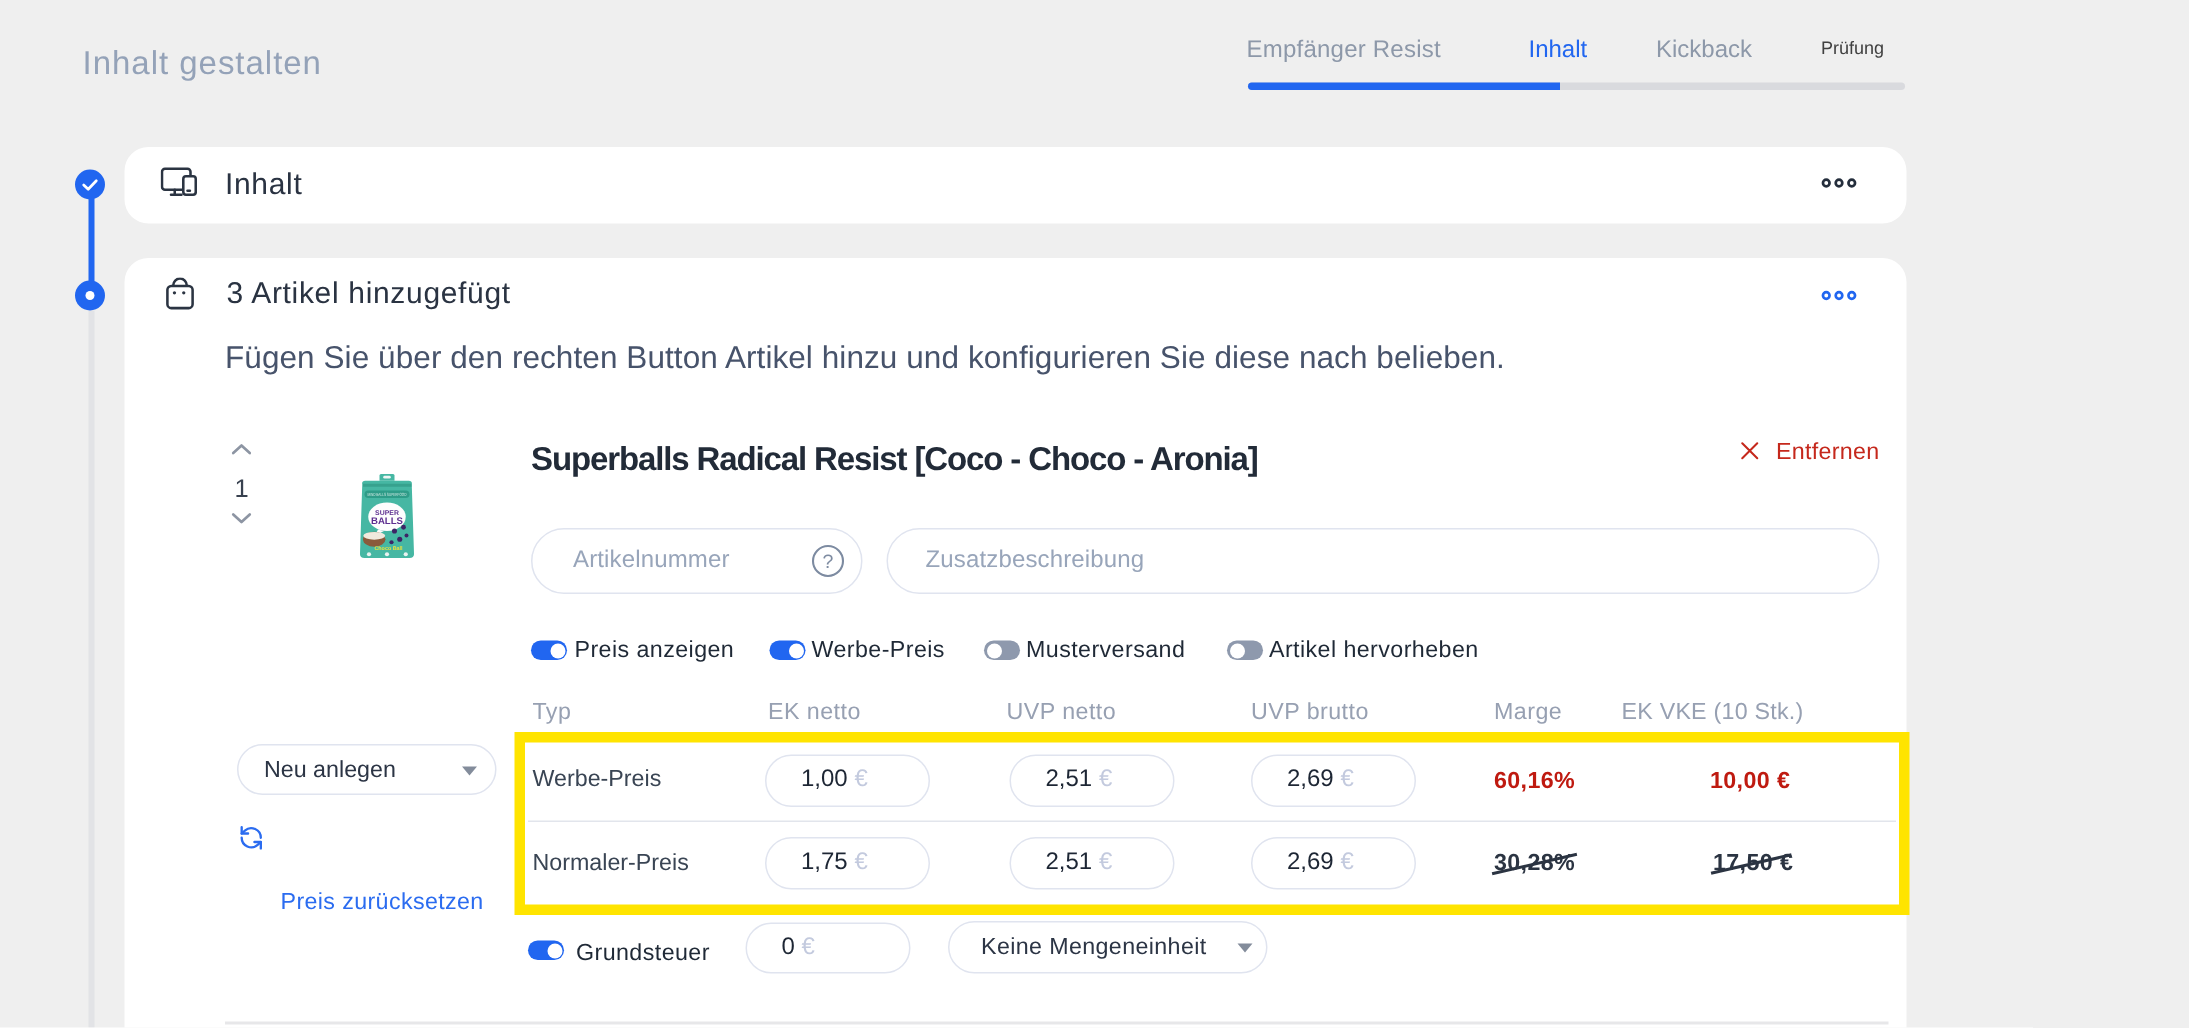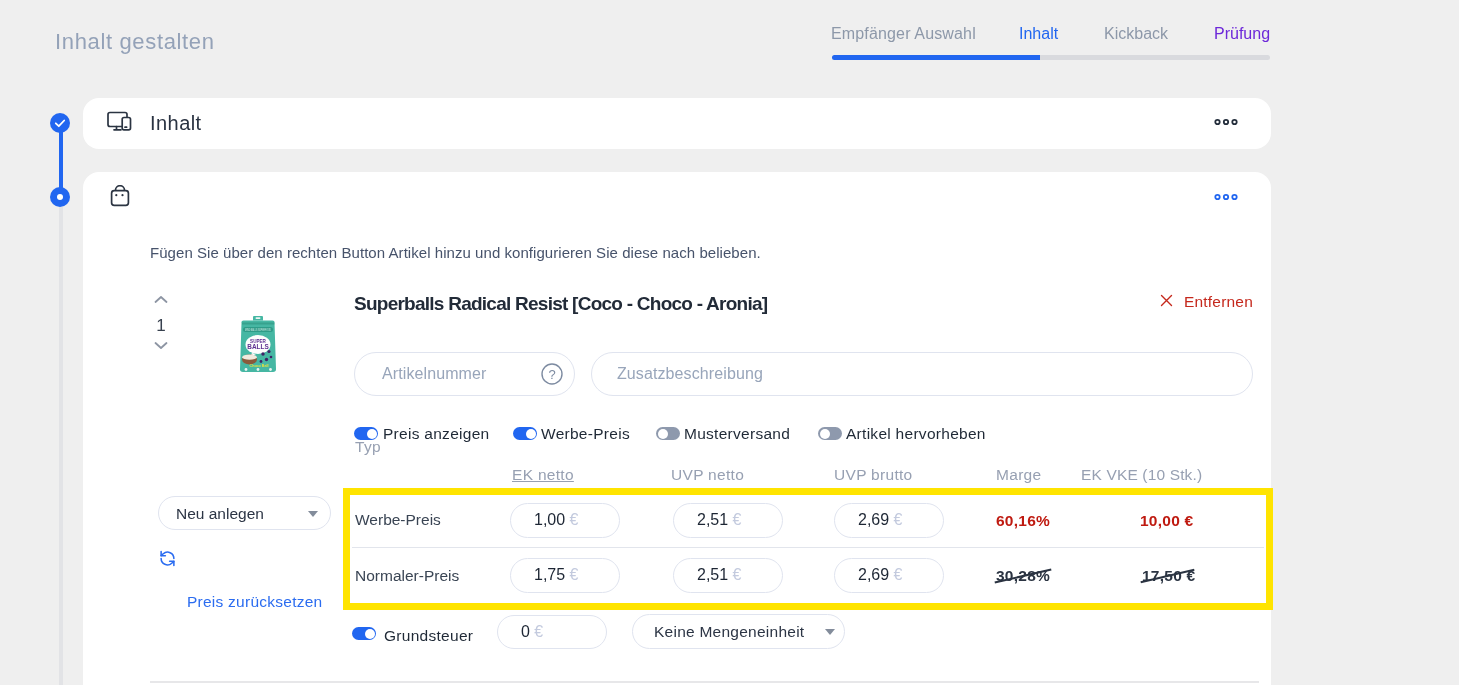--- a/index.html
+++ b/index.html
@@ -21,24 +21,24 @@
   .redv { position:absolute; font-size:15.5px; font-weight:700; letter-spacing:0.25px; color:#bf1a10; white-space:nowrap; }
   .strikev { position:absolute; font-size:15.5px; font-weight:700; letter-spacing:0.25px; color:#2b3442; white-space:nowrap; }
   .strike-line { position:absolute; background:#2b3442; height:2px; }
 </style>
 </head>
 <body>
 <div id="page">
 
   <div class="abs" style="left:55px;top:29px;font-size:22px;letter-spacing:0.65px;color:#94a2b8;">Inhalt gestalten</div>
 
-  <div class="abs" style="left:831px;top:25px;font-size:16px;letter-spacing:0.15px;color:#8d98a9;">Empfänger Auswahl</div>
+  <div class="abs" style="left:831px;top:25px;font-size:16px;letter-spacing:0.15px;color:#8d98a9;">Empfänger Resist</div>
   <div class="abs" style="left:1019px;top:25px;font-size:16px;color:#2166f0;">Inhalt</div>
   <div class="abs" style="left:1104px;top:25px;font-size:16px;color:#8d98a9;">Kickback</div>
-  <div class="abs" style="left:1214px;top:25px;font-size:16px;color:#6d28d9;">Prüfung</div>
+  <div class="abs" style="left:1214px;top:25px;font-size:12px;color:#404040;">Prüfung</div>
   <div class="abs" style="left:832px;top:55px;width:438px;height:5px;background:#d9dade;border-radius:3px;"></div>
   <div class="abs" style="left:832px;top:55px;width:208px;height:5px;background:#2166f0;border-radius:3px 0 0 3px;"></div>
 
   <div class="abs" style="left:58.5px;top:123px;width:4px;height:74px;background:#2166f0;"></div>
   <div class="abs" style="left:58.5px;top:207px;width:4px;height:478px;background:#e2e3e6;"></div>
   <div class="abs" style="left:50px;top:113px;width:20px;height:20px;border-radius:50%;background:#2166f0;">
     <svg width="20" height="20" viewBox="0 0 20 20" style="position:absolute;left:0;top:0;">
       <polyline points="5.8,10.3 8.8,13.2 14.2,7.5" fill="none" stroke="#fff" stroke-width="1.8" stroke-linecap="round" stroke-linejoin="round"></polyline>
     </svg>
   </div>
@@ -63,26 +63,27 @@
 
   <div class="card" style="top:172px;height:540px;"></div>
   <div class="abs" style="left:110px;top:185px;">
     <svg width="20" height="22" viewBox="0 0 20 22" fill="none">
       <path d="M5.5 6V5.2a4.5 4.5 0 0 1 9 0V6" stroke="#2b3442" stroke-width="1.7"></path>
       <rect x="1.6" y="5.6" width="16.8" height="14.8" rx="2.6" stroke="#2b3442" stroke-width="1.7"></rect>
       <circle cx="6.3" cy="10.2" r="1.1" fill="#2b3442"></circle>
       <circle cx="12.5" cy="10.2" r="1.1" fill="#2b3442"></circle>
     </svg>
   </div>
+  <div class="abs" style="left:151px;top:184.5px;font-size:20px;letter-spacing:0.45px;color:#2a3342;">3 Artikel hinzugefügt</div>
   <svg class="abs" style="left:1213px;top:192px;" width="27" height="10" viewBox="0 0 27 10">
     <circle cx="4.5" cy="5" r="2.2" fill="none" stroke="#2166f0" stroke-width="1.8"></circle>
     <circle cx="13" cy="5" r="2.2" fill="none" stroke="#2166f0" stroke-width="1.8"></circle>
     <circle cx="21.5" cy="5" r="2.2" fill="none" stroke="#2166f0" stroke-width="1.8"></circle>
   </svg>
-  <div class="abs" style="left:150px;top:244px;font-size:15px;letter-spacing:0.05px;color:#47536b;">Fügen Sie über den rechten Button Artikel hinzu und konfigurieren Sie diese nach belieben.</div>
+  <div class="abs" style="left:150px;top:227px;font-size:21px;letter-spacing:0.05px;color:#47536b;">Fügen Sie über den rechten Button Artikel hinzu und konfigurieren Sie diese nach belieben.</div>
 
   <svg class="abs" style="left:153px;top:294px;" width="16" height="11" viewBox="0 0 16 11">
     <polyline points="2.5,8 8,3 13.5,8" fill="none" stroke="#8d95a3" stroke-width="1.8" stroke-linecap="round" stroke-linejoin="round"></polyline>
   </svg>
   <div class="abs" style="left:148px;top:316px;width:26px;text-align:center;font-size:17px;color:#38414f;">1</div>
   <svg class="abs" style="left:153px;top:340px;" width="16" height="11" viewBox="0 0 16 11">
     <polyline points="2.5,3 8,8 13.5,3" fill="none" stroke="#8d95a3" stroke-width="1.8" stroke-linecap="round" stroke-linejoin="round"></polyline>
   </svg>
 
   <svg class="abs" style="left:238px;top:316px;filter:blur(0.4px);" width="40" height="60" viewBox="0 0 40 60">
@@ -102,21 +103,21 @@
     <circle cx="31" cy="35.5" r="1.6" fill="#3d2566"></circle>
     <circle cx="28.5" cy="43.5" r="1.7" fill="#3d2566"></circle>
     <circle cx="23" cy="45.5" r="1.4" fill="#3d2566"></circle>
     <circle cx="33" cy="41" r="1.3" fill="#3d2566"></circle>
     <text x="21" y="50.5" text-anchor="middle" font-size="3.6" font-weight="bold" fill="#e8e23f" font-family="Liberation Sans">Choco Ball</text>
     <circle cx="8" cy="53.5" r="1.4" fill="#e9f2f0"></circle>
     <circle cx="20" cy="53.5" r="1.4" fill="#e9f2f0"></circle>
     <circle cx="32.5" cy="53.5" r="1.4" fill="#e9f2f0"></circle>
   </svg>
 
-  <div class="abs" style="left:354px;top:292.5px;font-size:19px;letter-spacing:-0.75px;font-weight:700;color:#222b38;text-align:center;">Superballs Radical Resist [Coco - Choco - Aronia]</div>
+  <div class="abs" style="left:354px;top:292.5px;font-size:22px;letter-spacing:-0.75px;font-weight:700;color:#222b38;text-align:center;">Superballs Radical Resist [Coco - Choco - Aronia]</div>
 
   <svg class="abs" style="left:1160px;top:294px;" width="13" height="13" viewBox="0 0 13 13">
     <path d="M1.5 1.5 L11.5 11.5 M11.5 1.5 L1.5 11.5" stroke="#c5281c" stroke-width="1.4" stroke-linecap="round"></path>
   </svg>
   <div class="abs" style="left:1184px;top:292.6px;font-size:15.5px;letter-spacing:0.2px;color:#c5281c;">Entfernen</div>
 
   <div class="pill" style="left:354px;top:351.5px;width:221px;height:44px;border-radius:22px;"></div>
   <div class="abs" style="left:382px;top:364.8px;font-size:16px;letter-spacing:0.1px;color:#98a5ba;">Artikelnummer</div>
   <svg class="abs" style="left:541px;top:363px;" width="22" height="22" viewBox="0 0 22 22">
     <circle cx="11" cy="11" r="10" fill="none" stroke="#7d8ba1" stroke-width="1.4"></circle>
@@ -135,22 +136,22 @@
   <div class="tlabel" style="left:541px;top:425.4px;">Werbe-Preis</div>
   <div class="tg off" style="left:656px;top:427px;">
       <div class="knob"></div>
     </div>
   <div class="tlabel" style="left:684px;top:425.4px;">Musterversand</div>
   <div class="tg off" style="left:818px;top:427px;">
       <div class="knob"></div>
     </div>
   <div class="tlabel" style="left:846px;top:425.4px;">Artikel hervorheben</div>
 
-  <div class="hdr" style="left:355px;top:438px;">Typ</div>
-  <div class="hdr" style="left:512px;top:465.6px;text-decoration:underline;">EK netto</div>
+  <div class="hdr" style="left:355px;top:466px;">Typ</div>
+  <div class="hdr" style="left:512px;top:465.6px;">EK netto</div>
   <div class="hdr" style="left:671px;top:465.6px;">UVP netto</div>
   <div class="hdr" style="left:834px;top:465.6px;">UVP brutto</div>
   <div class="hdr" style="left:996px;top:465.6px;">Marge</div>
   <div class="hdr" style="left:1081px;top:465.6px;letter-spacing:0.15px;">EK VKE (10 Stk.)</div>
 
   <div class="abs" style="left:343px;top:487.5px;width:930px;height:122px;border:7px solid #ffe400;"></div>
 
   <div class="rowlab" style="left:355px;top:511.4px;">Werbe-Preis</div>
   <div class="pill" style="left:510px;top:503px;width:110px;height:35px;"></div>
   <div class="pilltxt" style="left:534px;top:511px;">1,00 <span class="euro">€</span></div>

